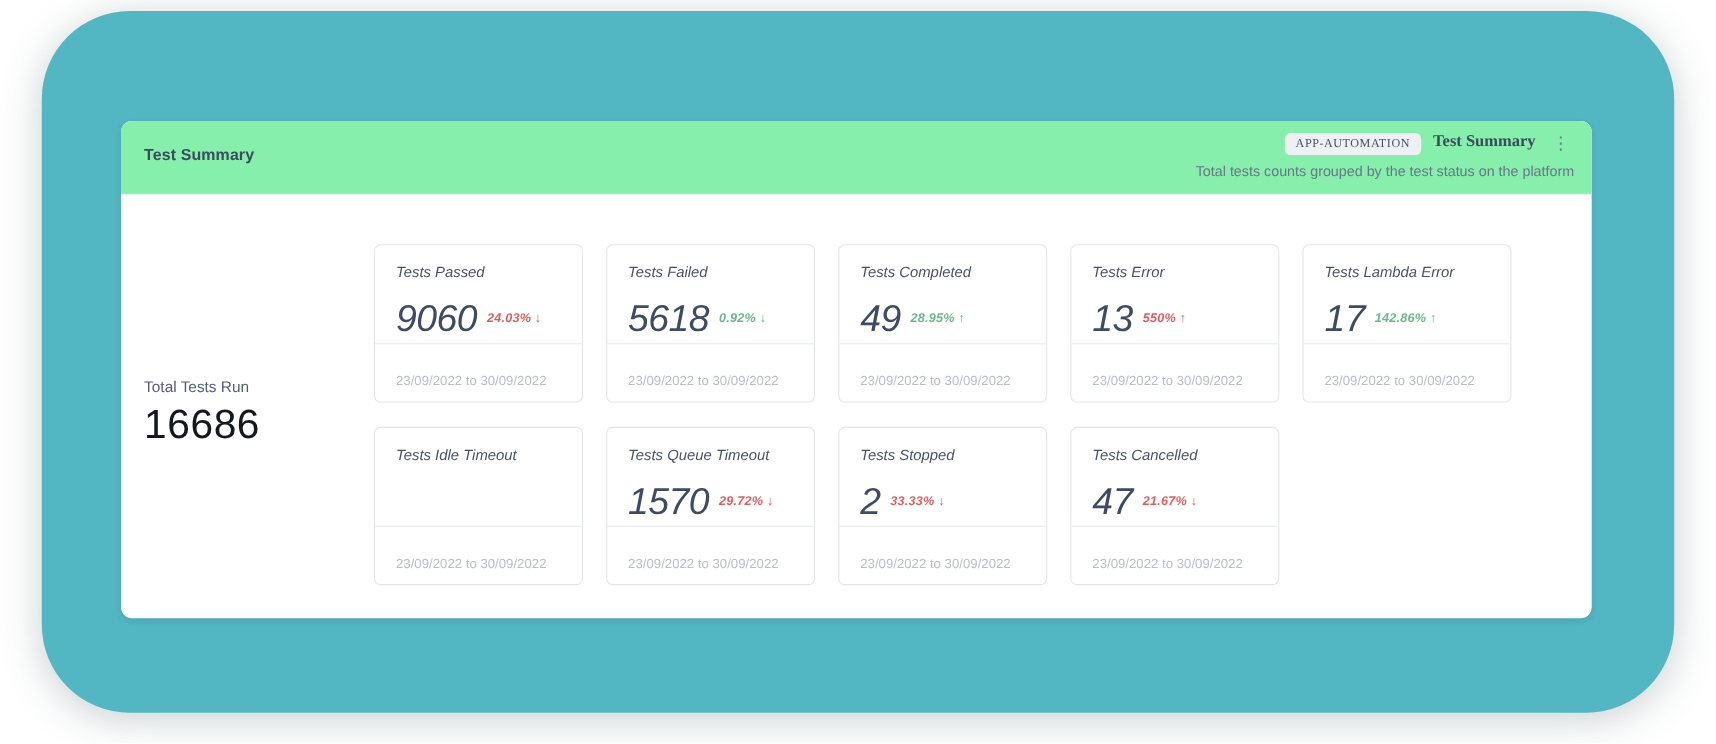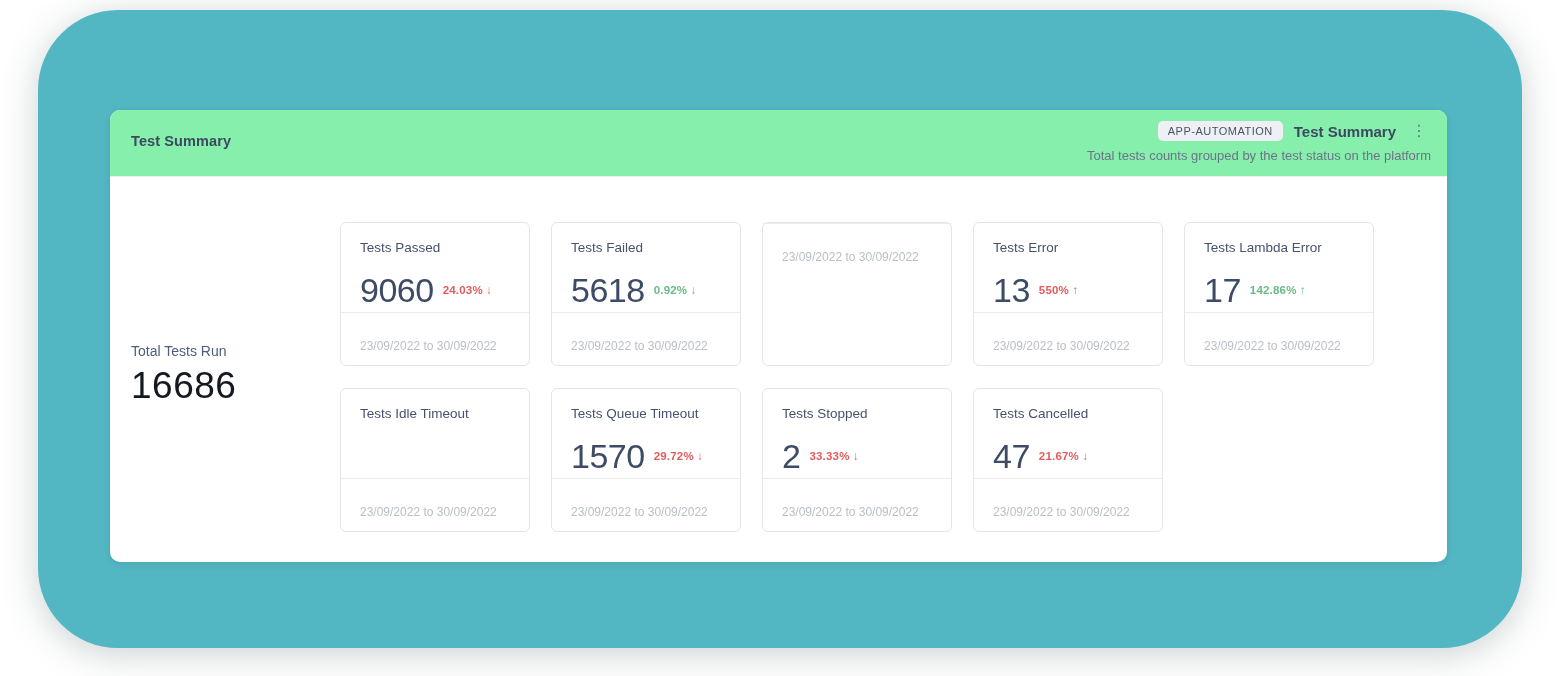--- a/index.html
+++ b/index.html
@@ -21,21 +21,21 @@
   .panel-header {
     position: relative; height: 67px;
     background: #86efac; border-bottom: 1px solid #ebedf0;
     border-radius: 10px 10px 0 0;
   }
   .header-title {
     position: absolute; left: 21px; top: 23px;
     font-size: 14.5px; font-weight: 700; color: #3d4960; letter-spacing: 0.1px;
   }
   .header-right { position: absolute; right: 16px; top: 11px; text-align: right; }
-  .header-right-row { display: flex; align-items: center; justify-content: flex-end; gap: 11px; }
+  .header-right-row { display: flex; align-items: flex-start; justify-content: flex-end; gap: 11px; font-family: Liberation Serif, serif; }
   .badge {
     background: #eef0f4; color: #4a5366; border-radius: 5px;
     font-size: 11px; font-weight: 500; letter-spacing: 0.5px;
     padding: 5px 10px 4px; line-height: 1; text-transform: uppercase;
   }
   .widget-title { font-size: 15px; font-weight: 700; color: #3d4960; }
   .kebab {
     color: #6f7886; font-size: 16px; line-height: 1; cursor: pointer;
     padding: 2px 4px; user-select: none;
   }
@@ -51,21 +51,21 @@
     position: absolute; left: 230px; top: 45px;
     display: grid; grid-template-columns: repeat(5, 190px);
     column-gap: 21px; row-gap: 22px;
   }
 
   .card {
     width: 190px; height: 144px; background: #ffffff;
     border: 1px solid #e3e5ea; border-radius: 6px;
     display: flex; flex-direction: column;
   }
-  .card-main { flex: 1; padding: 17px 19px 0; }
+  .card-main { flex: 1; padding: 17px 19px 0; font-style: italic; }
   .card-title { font-size: 13.5px; font-weight: 500; color: #46526c; }
   .card-value-row { margin-top: 18px; display: flex; align-items: center; gap: 9px; }
   .card-value { font-size: 34px; font-weight: 400; color: #3d4b66; letter-spacing: -0.5px; line-height: 1; }
   .card-delta { font-size: 11.5px; font-weight: 700; letter-spacing: 0.2px; white-space: nowrap; }
   .card-footer {
     border-top: 1px solid #e9ebef; padding: 26px 19px 12px;
     font-size: 12px; color: #b9bec7;
   }
 </style>
 </head>
@@ -110,20 +110,27 @@
       <div class="card-title">Tests Failed</div>
       <div class="card-value-row">
         <span class="card-value">5618</span>
         <span class="card-delta" style="color: rgb(104, 187, 135);">0.92% ↓</span>
       </div>
     </div>
     <div class="card-footer">23/09/2022 to 30/09/2022</div>
   </div>
 
   <div class="card">
+    <div class="card-main">
+      <div class="card-title">Tests Completed</div>
+      <div class="card-value-row">
+        <span class="card-value">49</span>
+        <span class="card-delta" style="color: rgb(104, 187, 135);">28.95% ↑</span>
+      </div>
+    </div>
     <div class="card-footer">23/09/2022 to 30/09/2022</div>
   </div>
 
   <div class="card">
     <div class="card-main">
       <div class="card-title">Tests Error</div>
       <div class="card-value-row">
         <span class="card-value">13</span>
         <span class="card-delta" style="color: rgb(226, 92, 92);">550% ↑</span>
       </div>

